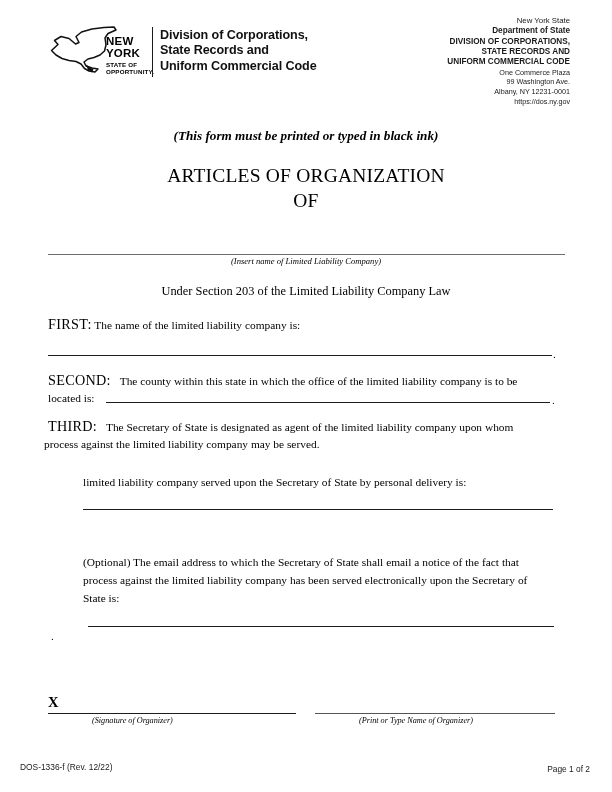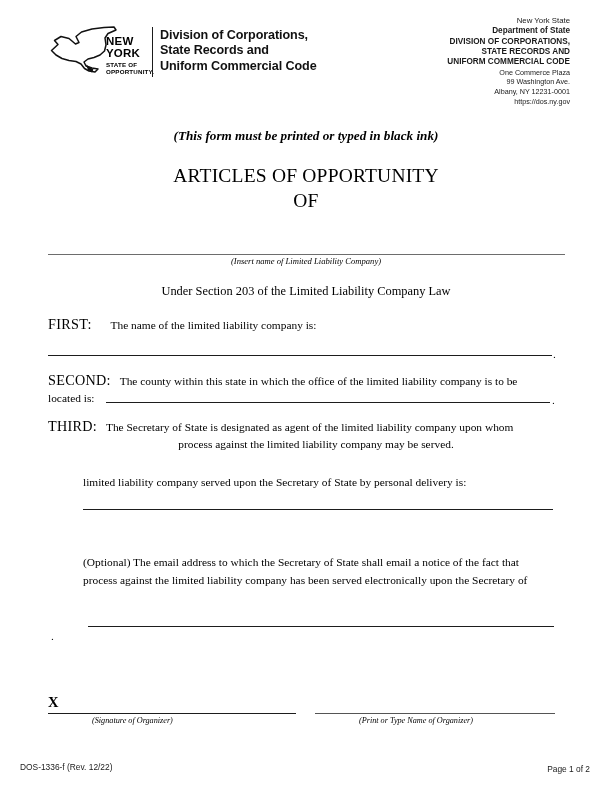--- a/index.html
+++ b/index.html
@@ -269,64 +269,67 @@
       <span class="a-small">One Commerce Plaza</span>
       <span class="a-small">99 Washington Ave.</span>
       <span class="a-small">Albany, NY 12231-0001</span>
       <span class="a-small">https://dos.ny.gov</span>
     </div>
   </div>
 
   <div class="print-note">(This form must be printed or typed in black ink)</div>
 
   <div class="doc-title">
-    <span>ARTICLES OF OPPORTUNITY</span>
+    <span>ARTICLES OF ORGANIZATION</span>
     <span>OF</span>
   </div>
 
   <div class="rule" style="left:48px; top:254px; width:517px;"></div>
   <div class="insert-caption">(Insert name of Limited Liability Company)</div>
 
   <div class="under-section">Under Section 203 of the Limited Liability Company Law</div>
 
   <div class="clause" style="left:48px; top:316px; width:510px;">
     <span class="clause-label">FIRST:</span>
-    <span style="margin-left:16px;">The name of the limited liability company is:</span>
+    <span style="margin-left:0;">The name of the limited liability company is:</span>
   </div>
   <div class="rule-dark" style="left:48px; top:355px; width:504px;"></div>
   <div class="period-mark" style="left:553px; top:348px;">.</div>
 
   <div class="clause" style="left:48px; top:372px; width:512px;">
     <span class="clause-label">SECOND:</span>
     <span style="margin-left:6px;">The county within this state in which the office of the limited liability company is to  be</span>
   </div>
   <div class="clause" style="left:48px; top:390px;">
     <span>located is:</span>
   </div>
   <div class="rule-dark" style="left:106px; top:402px; width:444px;"></div>
   <div class="period-mark" style="left:552px; top:394px;">.</div>
 
   <div class="clause" style="left:48px; top:418px; width:512px;">
     <span class="clause-label">THIRD:</span>
     <span style="margin-left:6px;">The Secretary of State is designated as agent of the limited liability company upon whom</span>
   </div>
-  <div class="clause" style="left:60px; top:436px; width:512px;text-align:center;">
+  <div class="clause" style="left:44px; top:436px; width:512px;">
     <span>process against the limited liability company may be served.</span>
   </div>
 
   <div class="clause" style="left:83px; top:474px; width:478px;">
     <span>limited liability company served upon the Secretary of State by personal delivery is:</span>
   </div>
   <div class="rule-dark" style="left:83px; top:509px; width:470px;"></div>
 
   <div class="clause" style="left:83px; top:554px; width:478px;">
     <span>(Optional) The email address to which the Secretary of State shall email a notice of the fact that</span>
   </div>
   <div class="clause" style="left:83px; top:572px; width:478px;">
     <span>process against the limited liability company has been served electronically upon the Secretary of</span>
+  </div>
+  <div class="clause" style="left:83px; top:590px; width:478px;">
+    <span>State is:</span>
   </div>
   <div class="rule-dark" style="left:88px; top:626px; width:466px;"></div>
   <div class="period-mark" style="left:51px; top:630px;">.</div>
 
   <div class="sig-x">X</div>
   <div class="rule-dark" style="left:48px; top:713px; width:248px;"></div>
   <div class="rule" style="left:315px; top:713px; width:240px; height:1.2px; background:#555;"></div>
   <div class="sig-caption" style="left:48px; top:716px;">(Signature of Organizer)</div>
   <div class="sig-caption" style="left:315px; top:716px;">(Print or Type Name of Organizer)</div>
 

